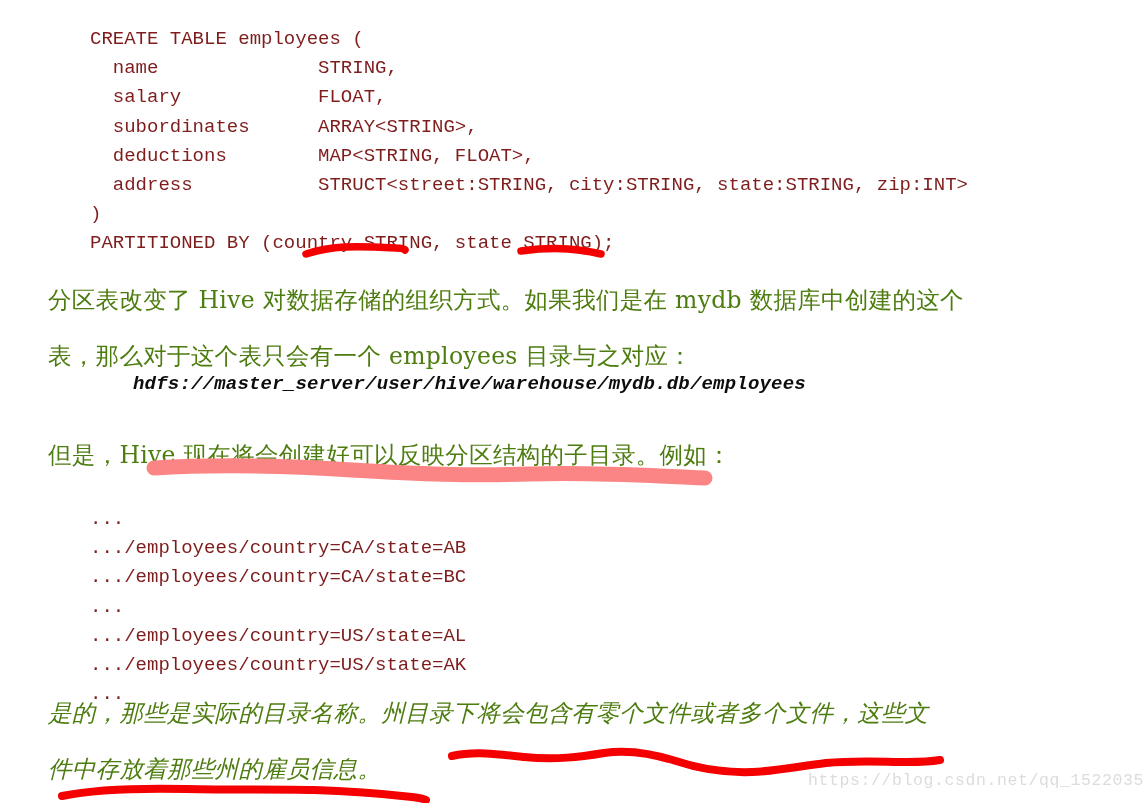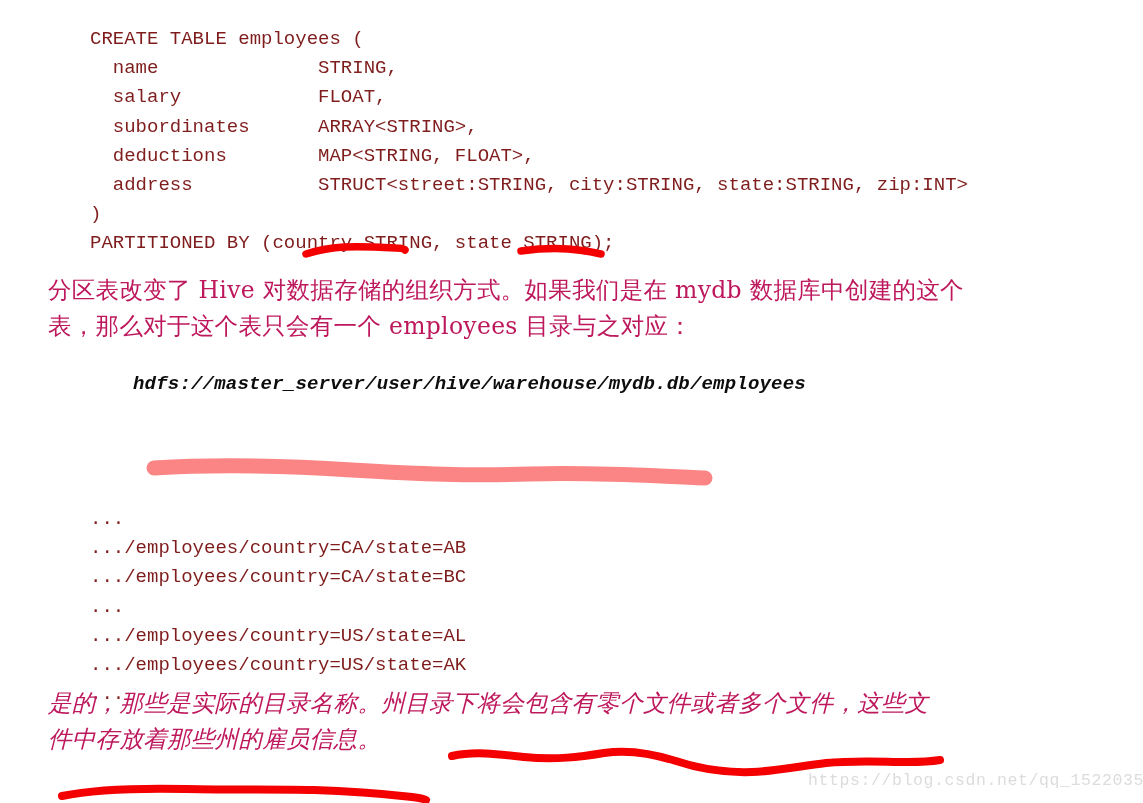--- a/index.html
+++ b/index.html
@@ -57,22 +57,22 @@
     color: #0d0d0d;
     letter-spacing: 0.2px;
     margin-left: 43px;
   }
 
   
   .cjk-para {
     position: absolute;
     font-family: "DejaVu Serif", "Liberation Serif", serif;
     font-size: 23.5px;
-    line-height: 36px;
-    color: #be185d;
+    line-height: 56px;
+    color: #4d7c0f;
     white-space: pre-line;
     letter-spacing: 0.3px;
   }
   #para-one {
     left: 48px;
     top: 272px;
     width: 1020px;
   }
   #para-two {
     left: 48px;
@@ -120,20 +120,21 @@
   deductions        MAP&lt;STRING, FLOAT&gt;,
   address           STRUCT&lt;street:STRING, city:STRING, state:STRING, zip:INT&gt;
 )
 PARTITIONED BY (country STRING, state STRING);</pre>
 
   <div class="cjk-para" id="para-one">分区表改变了 Hive 对数据存储的组织方式。如果我们是在 mydb 数据库中创建的这个
 表，那么对于这个表只会有一个 employees 目录与之对应：</div>
 
   <div id="hdfs-path">hdfs://master_server/user/hive/warehouse/mydb.db/employees</div>
 
+  <div class="cjk-para" id="para-two">但是，Hive 现在将会创建好可以反映分区结构的子目录。例如：</div>
 
   <pre class="code-block" id="dir-listing">...
 .../employees/country=CA/state=AB
 .../employees/country=CA/state=BC
 ...
 .../employees/country=US/state=AL
 .../employees/country=US/state=AK
 ...</pre>
 
   <div class="cjk-para" id="para-three">是的，那些是实际的目录名称。州目录下将会包含有零个文件或者多个文件，这些文

